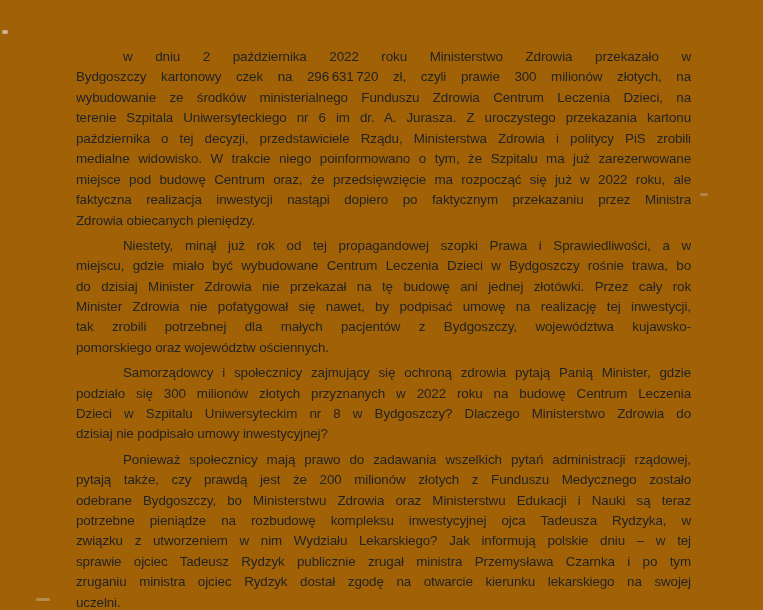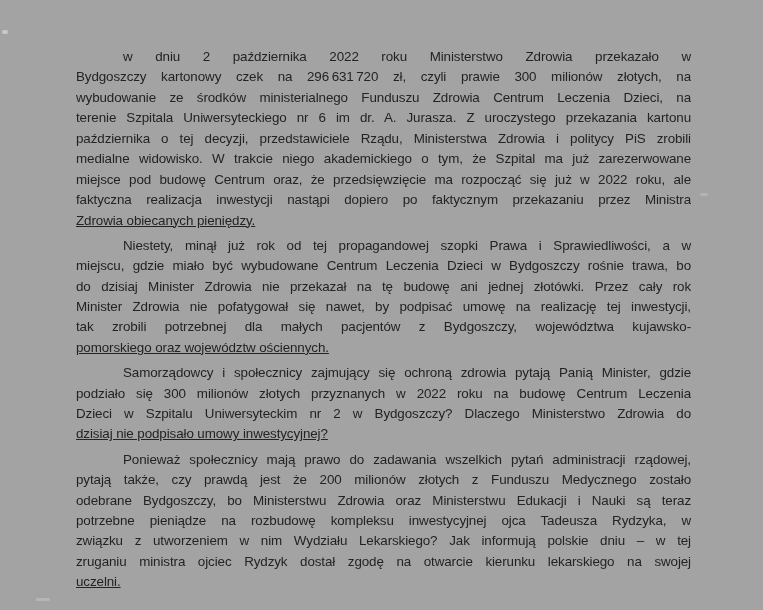--- a/index.html
+++ b/index.html
@@ -8,21 +8,21 @@
     width: 763px;
     height: 610px;
     background: #fcfcfb;
     overflow: hidden;
     font-family: "Liberation Sans", "DejaVu Sans", sans-serif;
   }
   .page {
     position: relative;
     width: 763px;
     height: 610px;
-    background: #a3a3a3;
+    background: #a16207;
   }
   .doc {
     position: absolute;
     top: 47px;
     left: 76px;
     width: 615px;
     color: #232323;
     font-size: 13.4px;
     letter-spacing: -0.1px;
   }
@@ -35,21 +35,20 @@
     overflow: hidden;
     text-align: justify;
     text-align-last: justify;
     text-justify: inter-word;
   }
   .line.first {
     padding-left: 47px;
   }
   .line.last {
     text-align-last: left;
-    text-decoration: underline;
   }
   
   .speck {
     position: absolute;
     background: #d9d9d6;
     border-radius: 2px;
   }
   .speck.s1 { left: 2px;  top: 30px;  width: 6px; height: 4px; opacity: .7; }
   .speck.s2 { left: 36px; top: 598px; width: 14px; height: 3px; opacity: .35; }
   .speck.s3 { left: 700px; top: 193px; width: 8px; height: 3px; opacity: .3; }
@@ -61,42 +60,43 @@
   <div class="speck s1"></div>
   <div class="speck s2"></div>
   <div class="speck s3"></div>
   <div class="doc" style="color: rgb(35, 35, 35);">
       <div class="paragraph">
         <div class="line first">w dniu 2 października 2022 roku Ministerstwo Zdrowia przekazało w</div>
         <div class="line">Bydgoszczy kartonowy czek na 296 631 720 zł, czyli prawie 300 milionów złotych, na</div>
         <div class="line">wybudowanie ze środków ministerialnego Funduszu Zdrowia Centrum Leczenia Dzieci, na</div>
         <div class="line">terenie Szpitala Uniwersyteckiego nr 6 im dr. A. Jurasza. Z uroczystego przekazania kartonu</div>
         <div class="line">października o tej decyzji, przedstawiciele Rządu, Ministerstwa Zdrowia i politycy PiS zrobili</div>
-        <div class="line">medialne widowisko. W trakcie niego akademickiego o tym, że Szpital ma już zarezerwowane</div>
+        <div class="line">medialne widowisko. W trakcie niego poinformowano o tym, że Szpitalu ma już zarezerwowane</div>
         <div class="line">miejsce pod budowę Centrum oraz, że przedsięwzięcie ma rozpocząć się już w 2022 roku, ale</div>
         <div class="line">faktyczna realizacja inwestycji nastąpi dopiero po faktycznym przekazaniu przez Ministra</div>
         <div class="line last">Zdrowia obiecanych pieniędzy.</div>
       </div>
       <div class="paragraph">
         <div class="line first">Niestety, minął już rok od tej propagandowej szopki Prawa i Sprawiedliwości, a w</div>
         <div class="line">miejscu, gdzie miało być wybudowane Centrum Leczenia Dzieci w Bydgoszczy rośnie trawa, bo</div>
         <div class="line">do dzisiaj Minister Zdrowia nie przekazał na tę budowę ani jednej złotówki. Przez cały rok</div>
         <div class="line">Minister Zdrowia nie pofatygował się nawet, by podpisać umowę na realizację tej inwestycji,</div>
         <div class="line">tak zrobili potrzebnej dla małych pacjentów z Bydgoszczy, województwa kujawsko-</div>
         <div class="line last">pomorskiego oraz województw ościennych.</div>
       </div>
       <div class="paragraph">
         <div class="line first">Samorządowcy i społecznicy zajmujący się ochroną zdrowia pytają Panią Minister, gdzie</div>
         <div class="line">podziało się 300 milionów złotych przyznanych w 2022 roku  na budowę Centrum Leczenia</div>
-        <div class="line">Dzieci w Szpitalu Uniwersyteckim nr 2 w Bydgoszczy? Dlaczego Ministerstwo Zdrowia do</div>
+        <div class="line">Dzieci w Szpitalu Uniwersyteckim nr 8 w Bydgoszczy? Dlaczego Ministerstwo Zdrowia do</div>
         <div class="line last">dzisiaj nie podpisało umowy inwestycyjnej?</div>
       </div>
       <div class="paragraph">
         <div class="line first">Ponieważ społecznicy mają prawo do zadawania wszelkich pytań administracji rządowej,</div>
         <div class="line">pytają także, czy prawdą jest że 200 milionów złotych z Funduszu Medycznego zostało</div>
         <div class="line">odebrane Bydgoszczy, bo Ministerstwu Zdrowia oraz Ministerstwu Edukacji i Nauki są teraz</div>
         <div class="line">potrzebne pieniądze na rozbudowę kompleksu inwestycyjnej ojca Tadeusza Rydzyka, w</div>
         <div class="line">związku z utworzeniem w nim Wydziału Lekarskiego? Jak informują polskie dniu – w tej</div>
+        <div class="line">sprawie ojciec Tadeusz Rydzyk publicznie zrugał ministra Przemysława Czarnka i po tym</div>
         <div class="line">zruganiu ministra ojciec Rydzyk dostał zgodę na otwarcie kierunku lekarskiego na swojej</div>
         <div class="line last">uczelni.</div>
       </div>
     </div>
 </div>
 
 </body></html>

